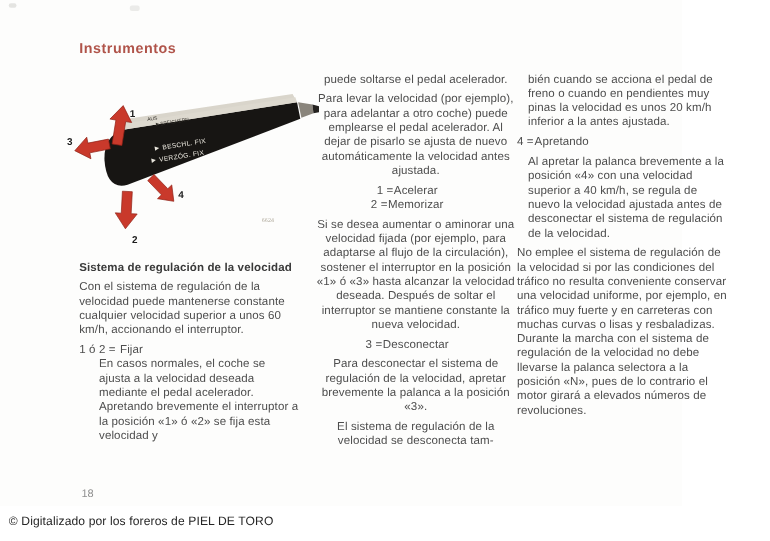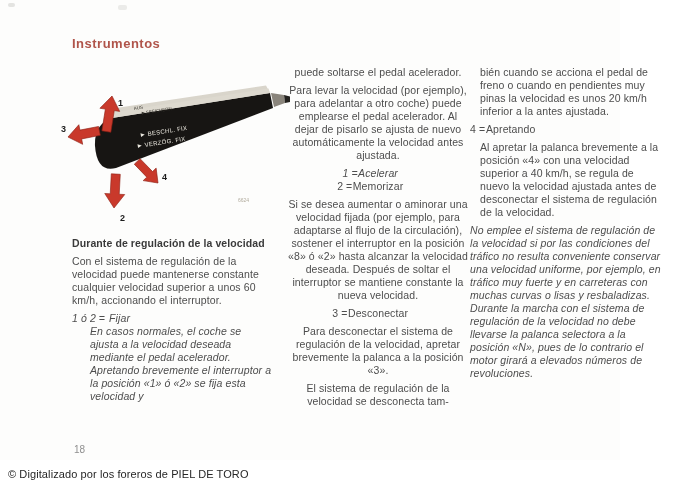--- a/index.html
+++ b/index.html
@@ -26,21 +26,21 @@
   }
 
   .figure-wrap { position: absolute; left: 60px; top: 80px; width: 230px; height: 150px; }
 
   .col {
     position: absolute;
     font-size: 10.5px; line-height: 13px;
     color: #4d4d4d; letter-spacing: .1px;
   }
   .col p { margin: 0 0 5px 0; }
-  .col p.tight { margin: 0; font-style: italic; }
+  .col p.tight { margin: 0; }
   .col-left  { left: 72px;  top: 237px; width: 200px; }
   .col-mid   { left: 272px; top: 66px;  width: 196px; text-align: center; }
   .col-right { left: 470px; top: 66px;  width: 195px; }
 
   .heading {
     font-weight: bold; color: #3a3a3a;
     margin: 0 0 6px 0; font-size: 10.5px; line-height: 13px;
   }
   .item-line { margin: 3px 0 1px 0; }
   .item-line .lbl { display: inline-block; min-width: 16px; }
@@ -110,32 +110,32 @@
         <text x="1" y="52">3</text>
         <text x="60" y="141">2</text>
         <text x="102" y="100">4</text>
       </g>
 
       <text x="178" y="122" font-size="5" fill="#b2ac9e">6624</text>
     </svg>
   </div>
 
   <div class="col col-left">
-    <p class="heading">Durante de regulación de la velocidad</p>
+    <p class="heading">Sistema de regulación de la velocidad</p>
     <p>Con el sistema de regulación de la velocidad puede mantenerse constante cualquier velocidad superior a unos 60 km/h, accionando el interruptor.</p>
     <p class="item-line tight"><span class="lbl wide">1 ó 2 =</span><span>Fijar</span></p>
     <p class="ind-l tight">En casos normales, el coche se ajusta a la velocidad deseada mediante el pedal acelerador. Apretando brevemente el interruptor a la posición «1» ó «2» se fija esta velocidad y</p>
   </div>
 
   <div class="col col-mid">
     <p class="ind-m">puede soltarse el pedal acelerador.</p>
     <p class="ind-m">Para levar la velocidad (por ejemplo), para adelantar a otro coche) puede emplearse el pedal acelerador. Al dejar de pisarlo se ajusta de nuevo automáticamente la velocidad antes ajustada.</p>
     <p class="item-line tight"><span class="lbl">1 =</span><span>Acelerar</span></p>
     <p class="item-line"><span class="lbl">2 =</span><span>Memorizar</span></p>
-    <p class="ind-m">Si se desea aumentar o aminorar una velocidad fijada (por ejemplo, para adaptarse al flujo de la circulación), sostener el interruptor en la posición «8» ó «2» hasta alcanzar la velocidad deseada. Después de soltar el interruptor se mantiene constante la nueva velocidad.</p>
+    <p class="ind-m">Si se desea aumentar o aminorar una velocidad fijada (por ejemplo, para adaptarse al flujo de la circulación), sostener el interruptor en la posición «1» ó «3» hasta alcanzar la velocidad deseada. Después de soltar el interruptor se mantiene constante la nueva velocidad.</p>
     <p class="item-line"><span class="lbl">3 =</span><span>Desconectar</span></p>
     <p class="ind-m">Para desconectar el sistema de regulación de la velocidad, apretar brevemente la palanca a la posición «3».</p>
     <p class="ind-m">El sistema de regulación de la velocidad se desconecta tam-</p>
   </div>
 
   <div class="col col-right">
     <p class="ind-r">bién cuando se acciona el pedal de freno o cuando en pendientes muy pinas la velocidad es unos 20 km/h inferior a la antes ajustada.</p>
     <p class="item-line"><span class="lbl">4 =</span><span>Apretando</span></p>
     <p class="ind-r">Al apretar la palanca brevemente a la posición «4» con una velocidad superior a 40 km/h, se regula de nuevo la velocidad ajustada antes de desconectar el sistema de regulación de la velocidad.</p>
     <p class="tight">No emplee el sistema de regulación de la velocidad si por las condiciones del tráfico no resulta conveniente conservar una velocidad uniforme, por ejemplo, en tráfico muy fuerte y en carreteras con muchas curvas o lisas y resbaladizas.</p>

